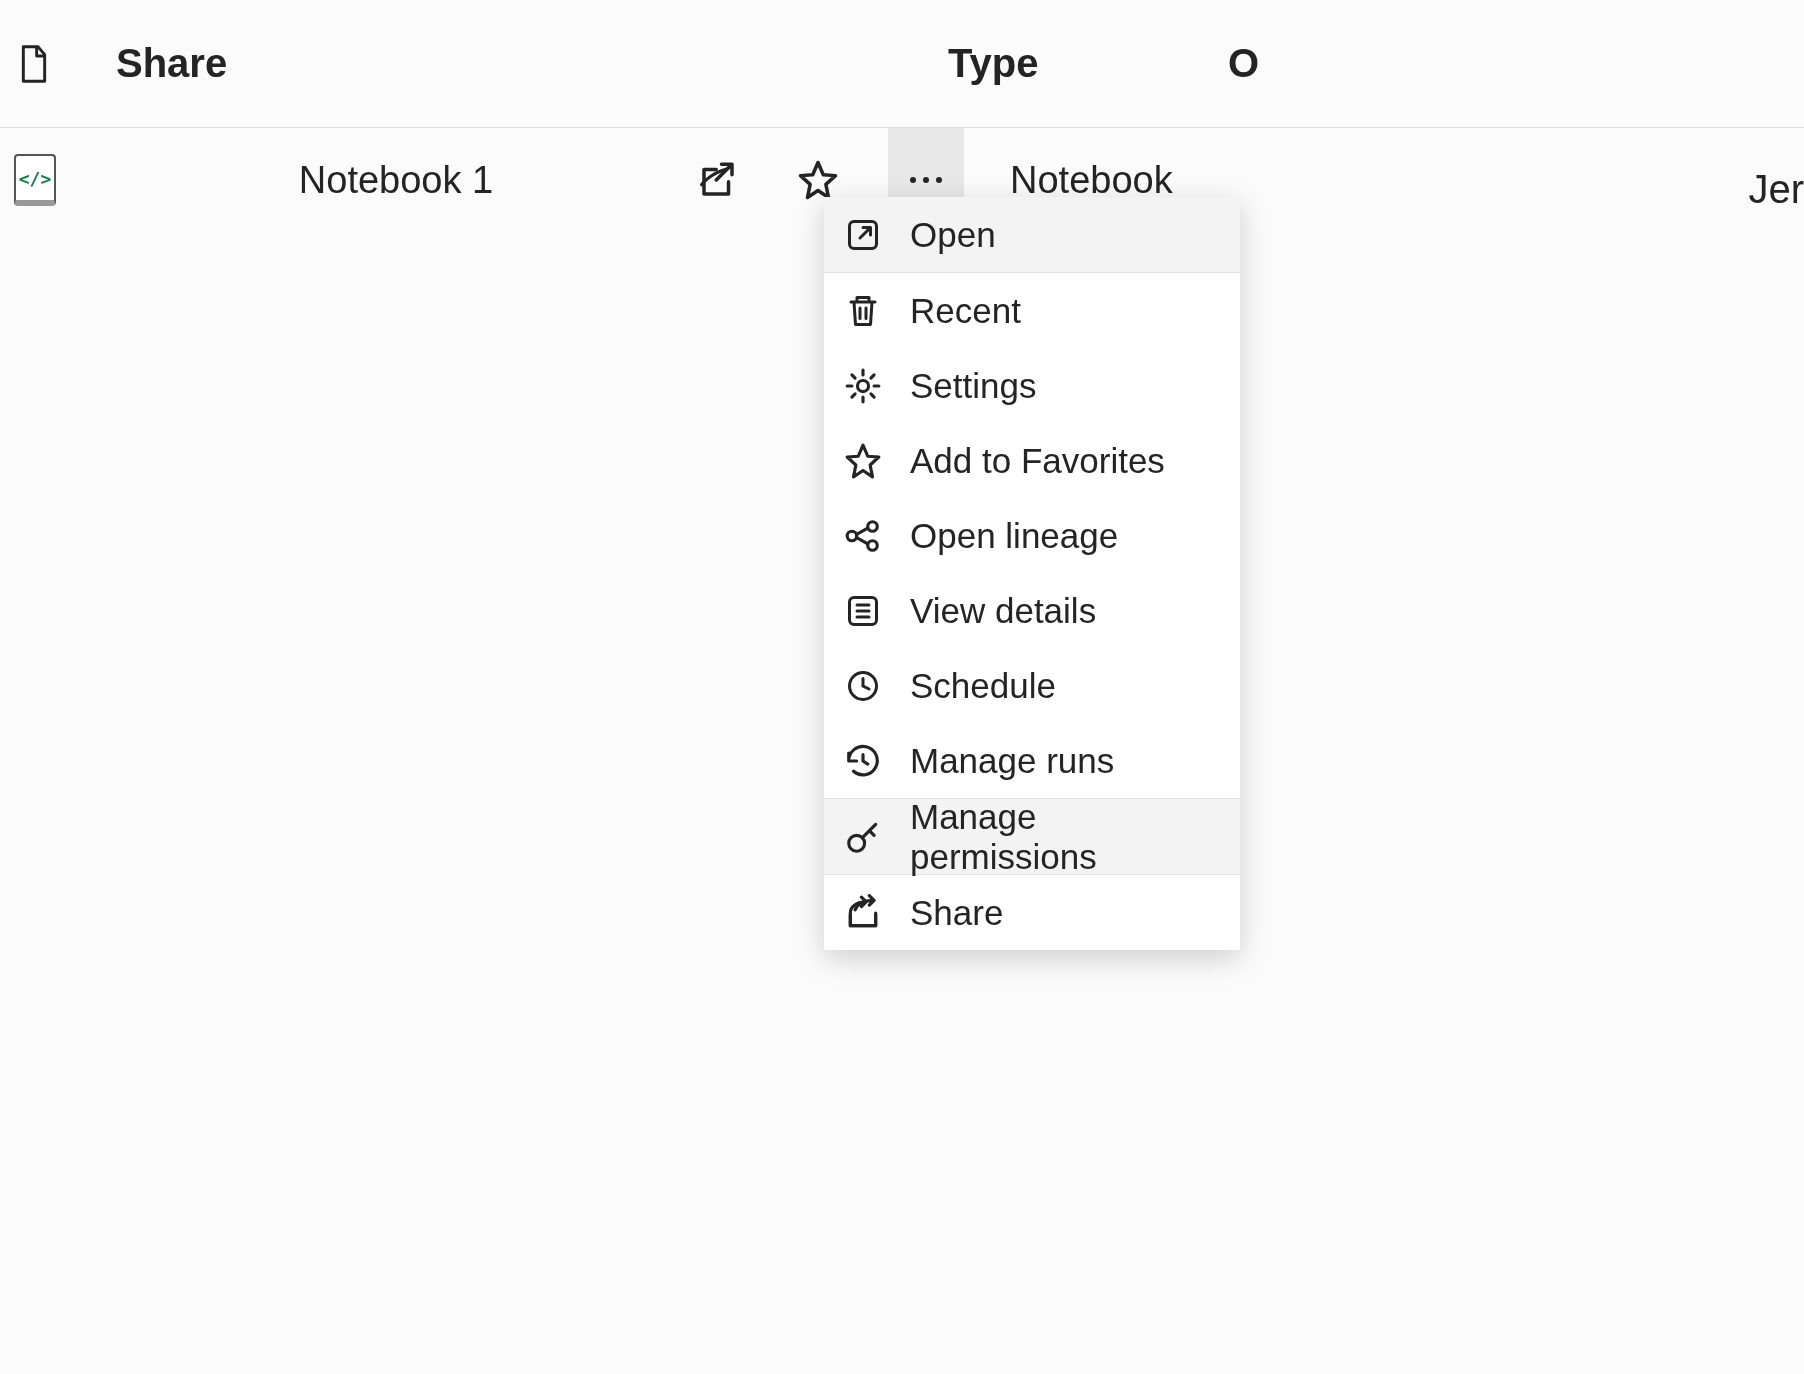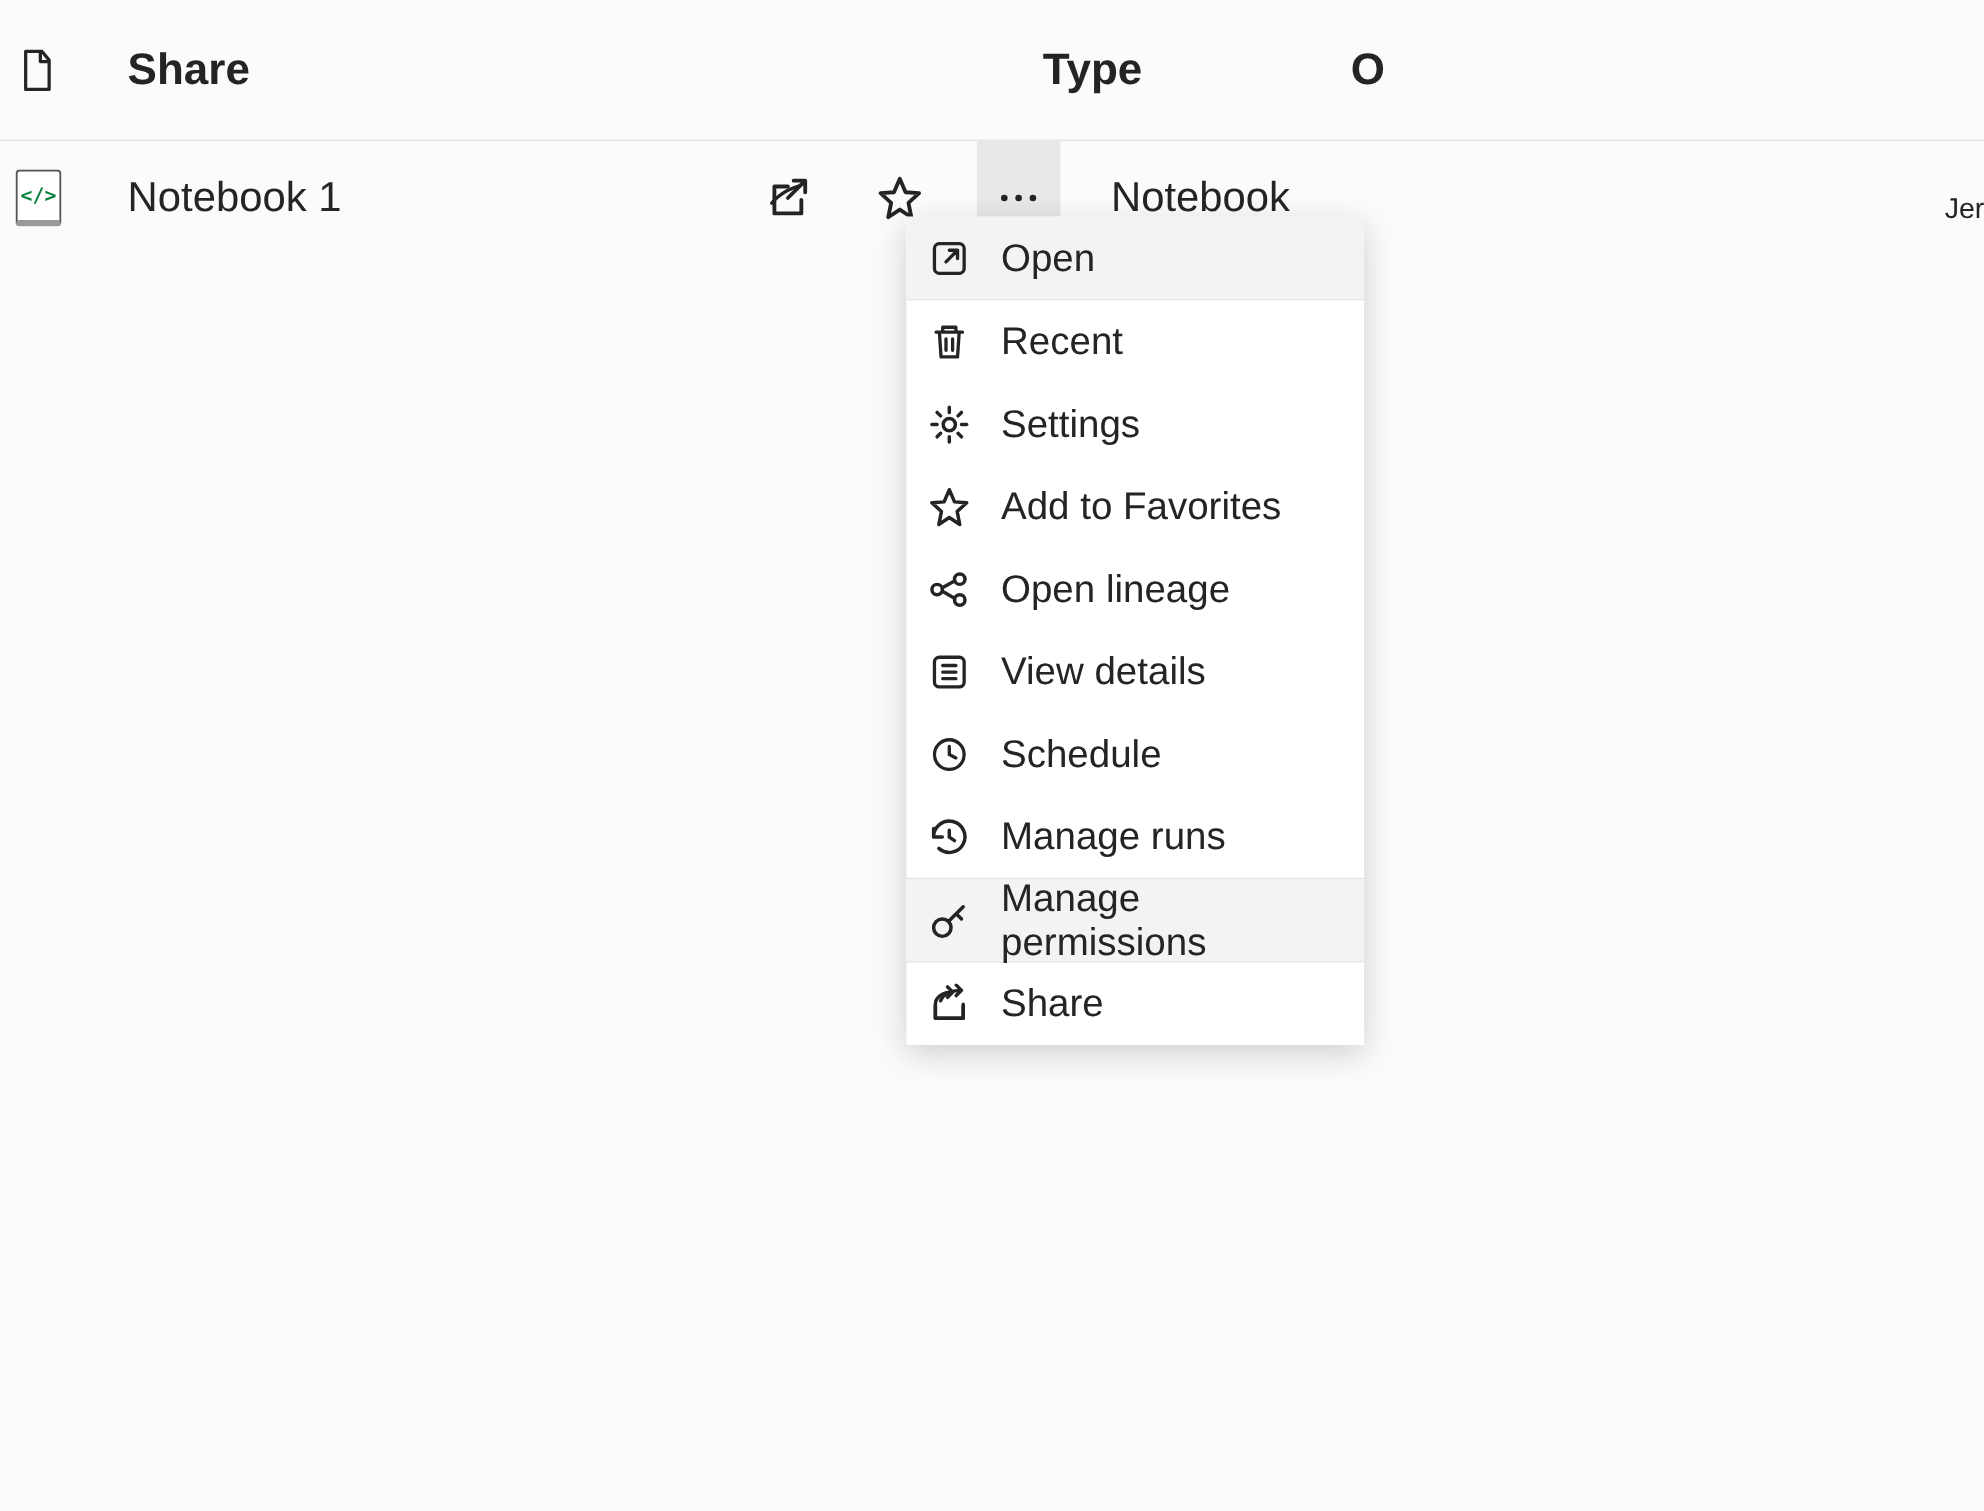--- a/index.html
+++ b/index.html
@@ -50,20 +50,21 @@
     }
     .row-icon-cell {
       width: 102px;
       display: flex;
       align-items: center;
     }
     .row-name-cell {
       flex: 0 0 560px;
       font-size: 38px;
       font-weight: 400;
+      text-align: center;
     }
     .row-actions {
       display: flex;
       align-items: center;
       gap: 40px;
       padding: 0 12px;
     }
     .action-btn {
       background: transparent;
       border: none;
@@ -79,21 +80,21 @@
       background: #e8e8e8;
       width: 76px;
       height: 104px;
     }
     .row-type-cell {
       font-size: 38px;
       font-weight: 400;
       padding-left: 34px;
     }
     .row-owner-cell {
-      font-size: 26px;
+      font-size: 40px;
       font-weight: 400;
       margin-left: auto;
       padding-right: 0;
       margin-top: 18px;
     }
     .notebook-icon {
       width: 42px;
       height: 52px;
       border: 2px solid #555;
       border-radius: 4px;

